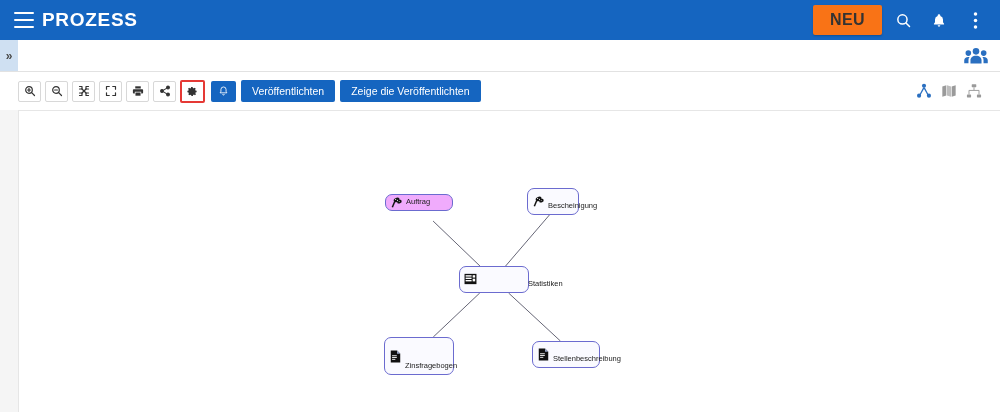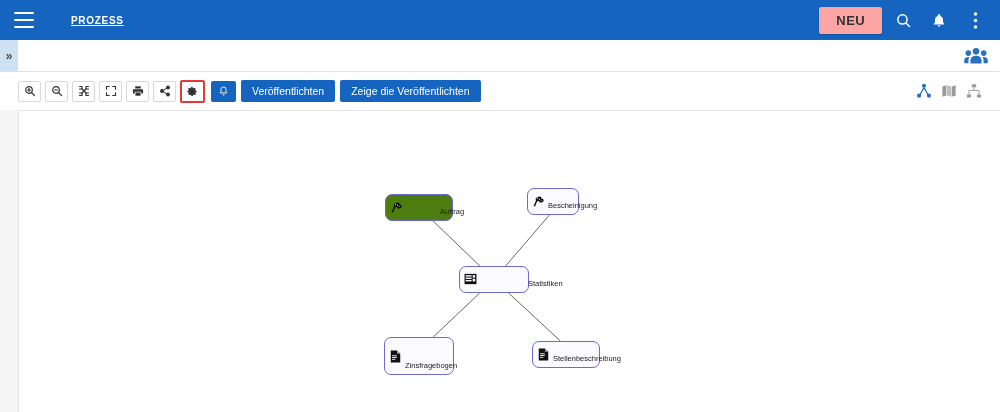--- a/index.html
+++ b/index.html
@@ -13,28 +13,27 @@
 
   
   .header{
     height:40px;flex:0 0 40px;background:#1565c0;
     display:flex;align-items:center;padding:0 10px 0 14px;
     position:relative;z-index:5;
   }
   .hamburger{width:20px;height:16px;display:flex;flex-direction:column;justify-content:space-between;cursor:pointer;}
   .hamburger i{display:block;height:2px;background:#fff;border-radius:1px;}
   .brand{
-    color:#ffffff;font-size:10px;font-weight:bold;letter-spacing:.7px;
-    margin-left:37px;
-    text-decoration:underline;
+    color:#ffffff;font-size:19px;font-weight:bold;letter-spacing:.7px;
+    margin-left:8px;
   }
   .header-spacer{flex:1;}
   .neu-btn{
-    background:#fca5a5;color:#333333;border:none;border-radius:2px;
-    font-size:13px;font-weight:bold;letter-spacing:.4px;
+    background:#f97316;color:#333333;border:none;border-radius:2px;
+    font-size:16px;font-weight:bold;letter-spacing:.4px;
     padding:6px 17px;cursor:pointer;font-family:inherit;
     box-shadow:0 1px 2px rgba(0,0,0,.22);
   }
   .hicon{
     width:30px;height:30px;margin-left:6px;display:flex;align-items:center;justify-content:center;
     cursor:pointer;border-radius:50%;
   }
   .hicon svg{display:block;}
 
   
@@ -282,21 +281,21 @@
 
   <div class="canvas-wrap">
     <div class="canvas" id="canvas">
       <svg class="graph-svg" id="edges">
           <line x1="414.0625" y1="110" x2="460.9375" y2="155" stroke="#555566" stroke-width="0.9"></line>
           <line x1="530.4038461538462" y1="104" x2="486.59615384615387" y2="155" stroke="#555566" stroke-width="0.9"></line>
           <line x1="414.26056338028167" y1="226" x2="460.73943661971833" y2="182" stroke="#555566" stroke-width="0.9"></line>
           <line x1="541.42" y1="230" x2="489.58" y2="182" stroke="#555566" stroke-width="0.9"></line>
         </svg>
 
-    <div class="node" style="left: 366px; top: 83px; width: 68px; height: 27px; border-color: rgb(107, 107, 207); background: #4d7c0f; gap: 34px;">
+    <div class="node" style="left: 366px; top: 83px; width: 68px; height: 17px; border-color: rgb(107, 107, 207); background: #f0abfc;">
           <span class="nicon">
             <svg width="13" height="13" viewBox="0 0 24 24">
               <path d="M3 20.5 L7.5 9.5 L10 10.8 L5.6 21.4 Z" fill="#111"></path>
               <ellipse cx="12.2" cy="7.2" rx="5.6" ry="3.9" fill="#111" transform="rotate(-25 12.2 7.2)"></ellipse>
               <ellipse cx="17.4" cy="10.4" rx="4.4" ry="3.1" fill="#111" transform="rotate(-25 17.4 10.4)"></ellipse>
               <circle cx="10.4" cy="6.2" r="1.1" fill="#fff"></circle>
               <circle cx="13.8" cy="8.0" r="1.0" fill="#fff"></circle>
               <circle cx="17.0" cy="10.1" r="0.9" fill="#fff"></circle>
             </svg>
           </span>

